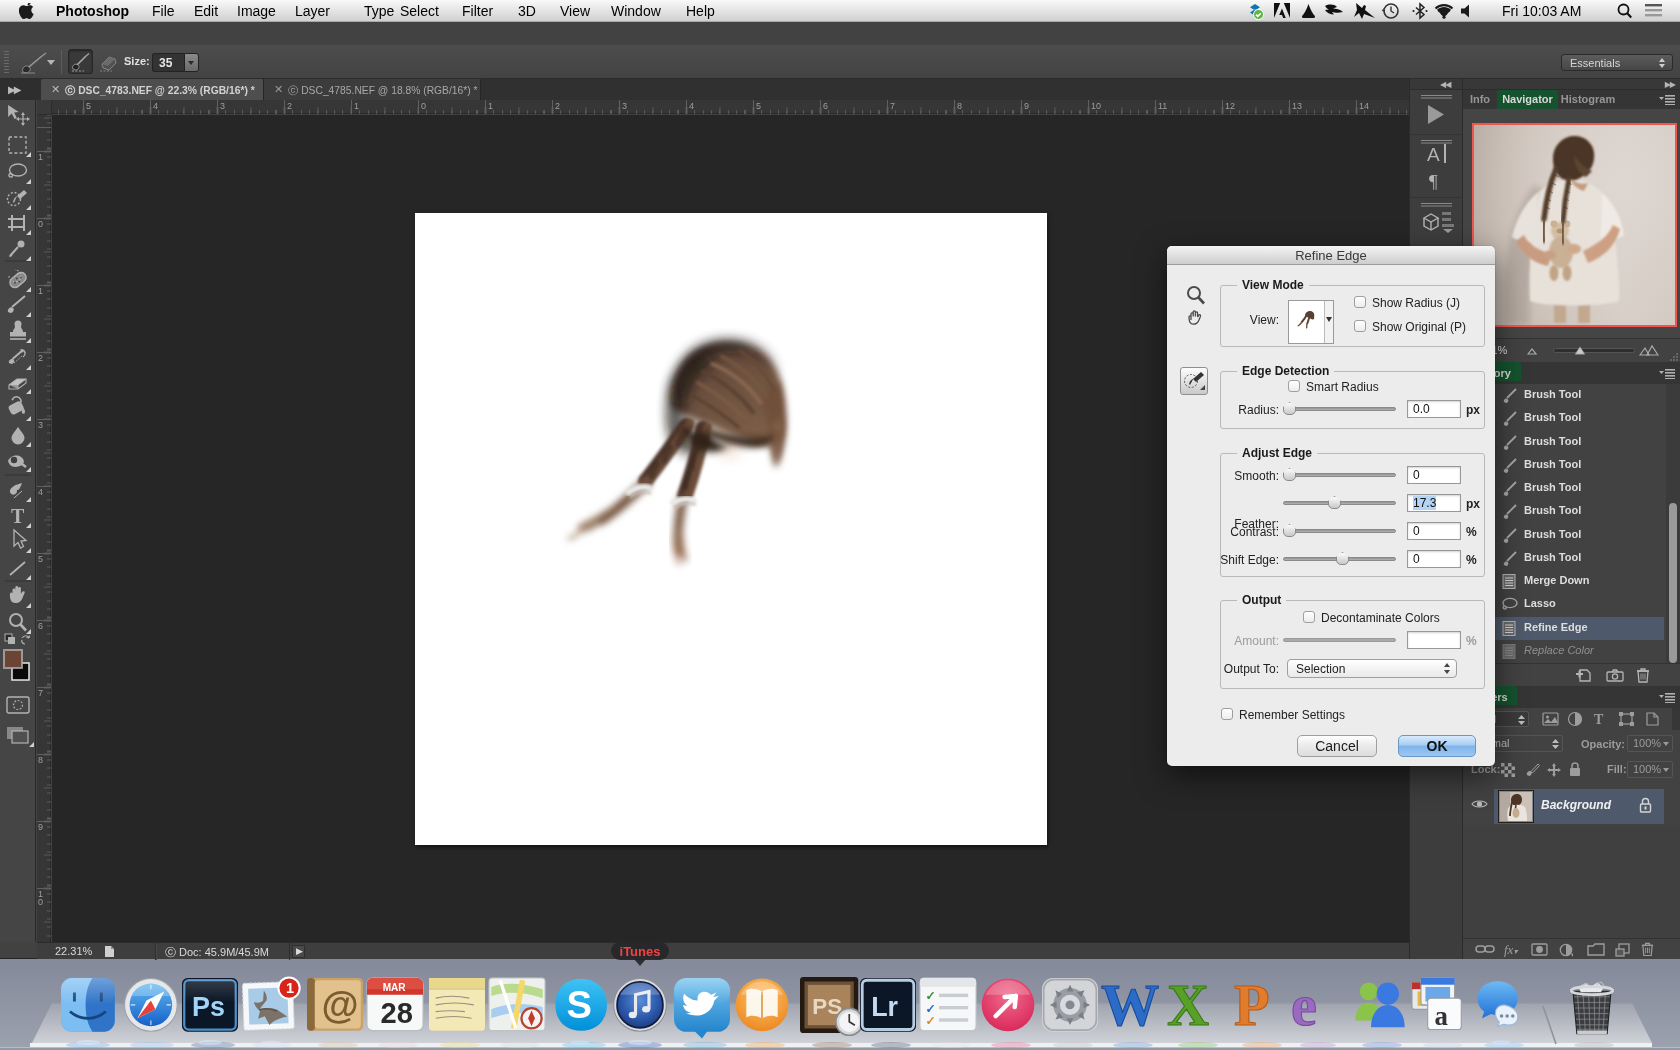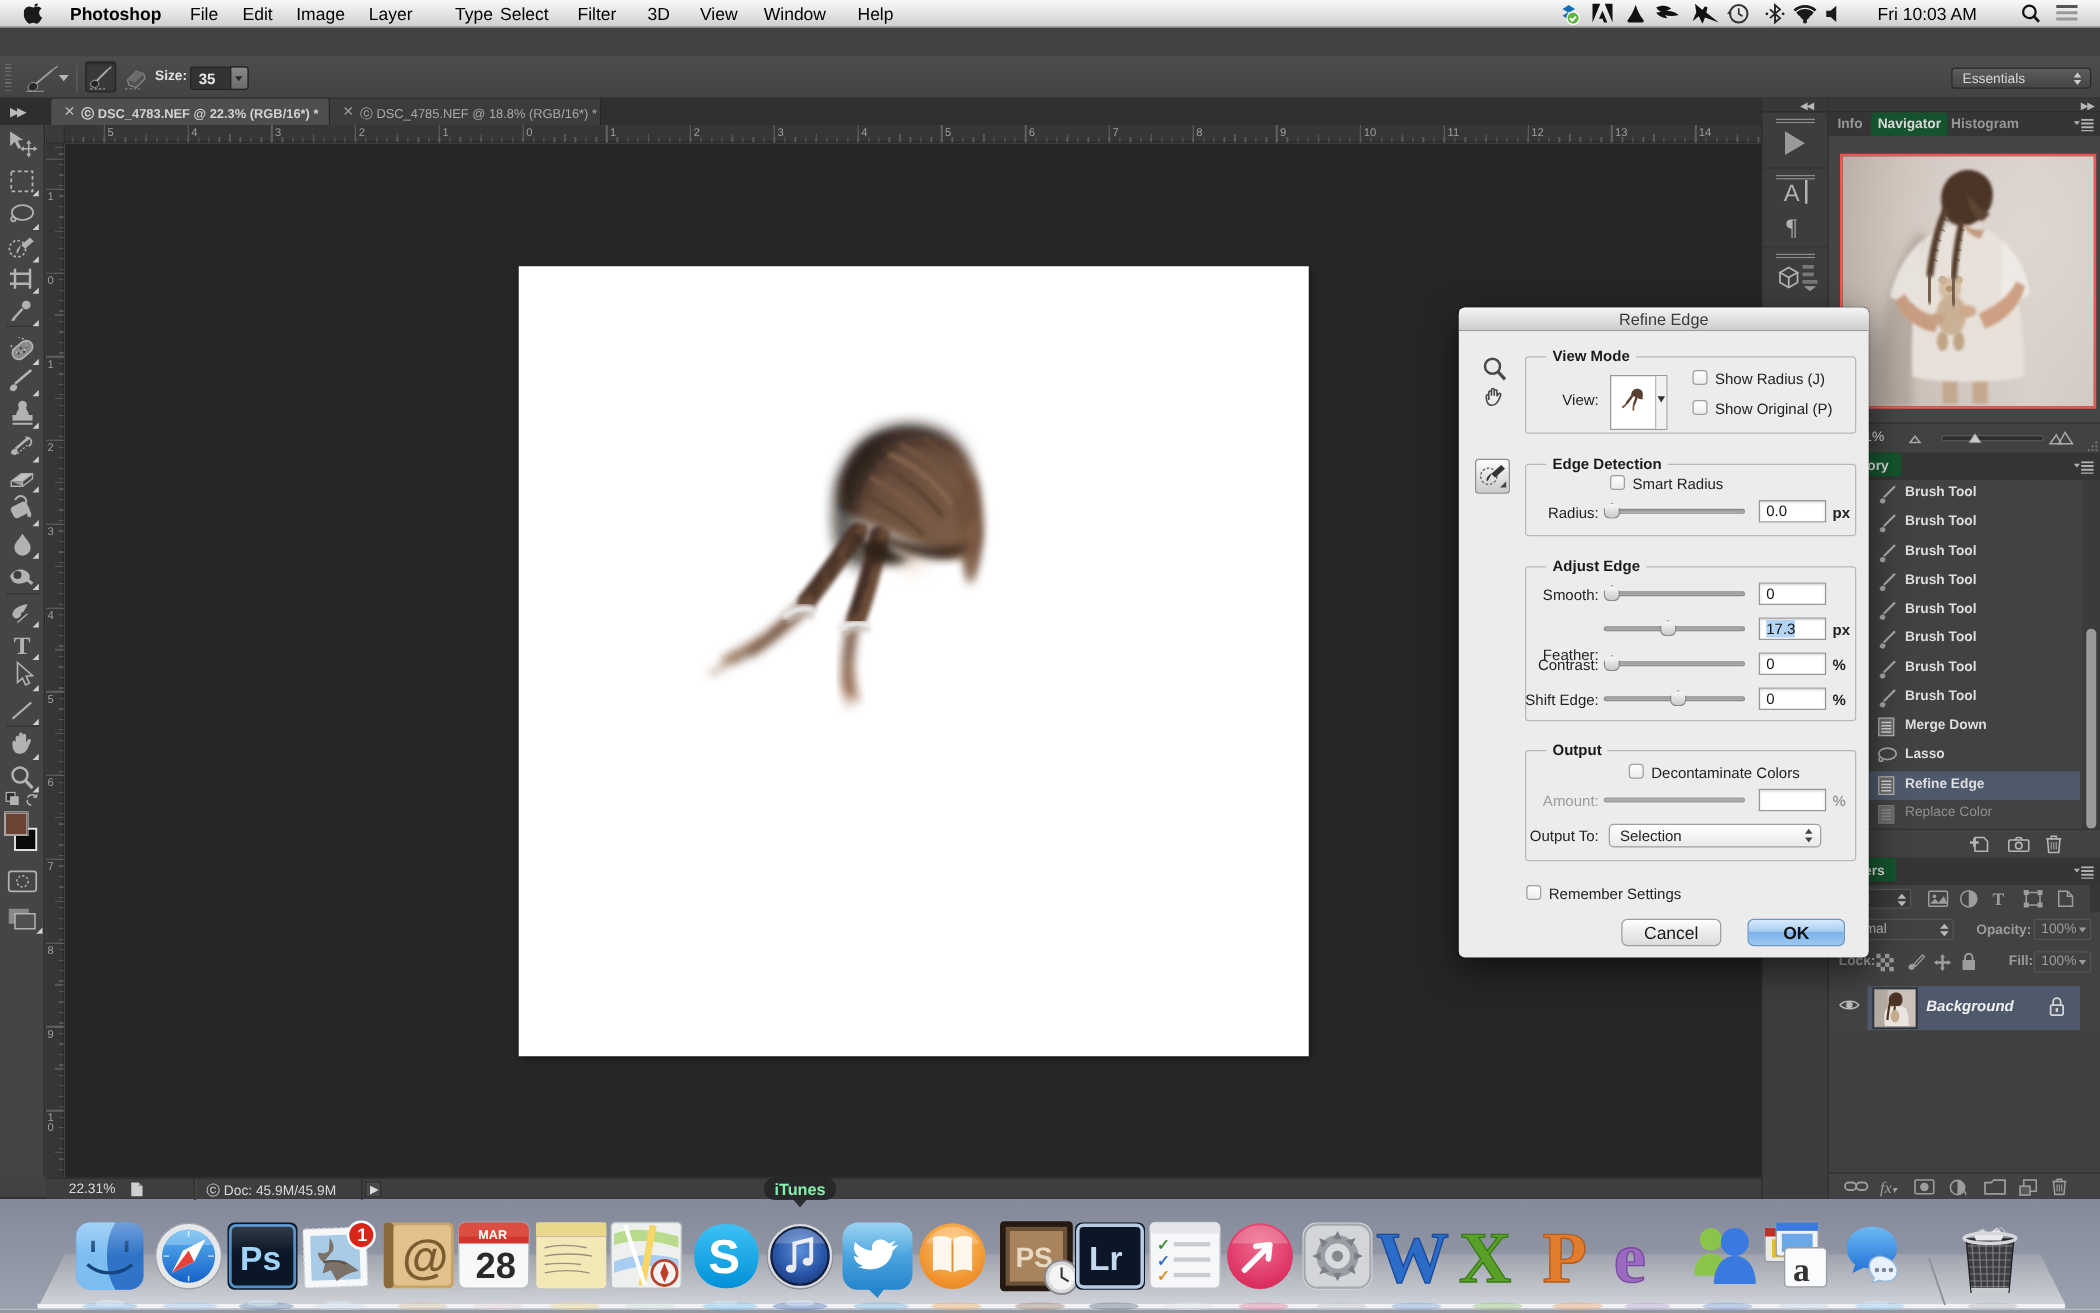--- a/index.html
+++ b/index.html
@@ -611,21 +611,21 @@
             <rect x="2" y="1.5" width="12" height="14" fill="#6a6a6a" stroke="#b5b5b5" stroke-width="1"></rect>
             <path d="M4 5h8M4 7.5h8M4 10h8M4 12.5h8" stroke="#d5d5d5" stroke-width="1.2"></path>
           </svg>
           <span class="lbl">Refine Edge</span>
         </div>
         <div class="hrow" style="top:255.75px;">
           <svg style="position:absolute;left:38px;top:3px;" width="16" height="17" viewBox="0 0 16 17">
             <rect x="2" y="1.5" width="12" height="14" fill="#6a6a6a" stroke="#7a7a7a" stroke-width="1"></rect>
             <path d="M4 5h8M4 7.5h8M4 10h8M4 12.5h8" stroke="#8a8a8a" stroke-width="1.2"></path>
           </svg>
-          <span class="lbl" style="color:#8f8f8f;font-weight:normal;">Replace Color</span>
+          <span class="lbl" style="color:#8f8f8f;font-style:italic;font-weight:normal;">Replace Color</span>
         </div>
         <div style="position: absolute; left: 203px; top: 0px; width: 15px; height: 279px; background: rgb(59, 59, 59);"></div>
         <div style="position: absolute; left: 206px; top: 119px; width: 8px; height: 160px; background: rgb(154, 154, 154); border-radius: 4px;"></div>
       </div>
 
     <div class="abs" style="left:0;top:584px;width:218px;height:23px;background:#424242;border-top:1px solid #333;">
       <svg class="abs" style="left:112px;top:4px;" width="17" height="15" viewBox="0 0 17 15">
           <path d="M5 2h7l3 3v8H5z" fill="none" stroke="#b5b5b5" stroke-width="1.3"></path>
           <rect x="1" y="5" width="7" height="2" fill="#b5b5b5"></rect>
           <rect x="3.5" y="2.5" width="2" height="7" fill="#b5b5b5"></rect>
@@ -1252,16 +1252,16 @@
         <ellipse cx="88" cy="82.5" rx="12" ry="2.5" opacity=".9"></ellipse>
         <ellipse cx="210" cy="82.5" rx="12" ry="2.5" opacity=".9"></ellipse>
         <ellipse cx="271" cy="82.5" rx="10" ry="2" opacity=".7"></ellipse>
         <ellipse cx="640" cy="82.5" rx="12" ry="2.5" opacity=".95"></ellipse>
         <ellipse cx="580" cy="82.5" rx="10" ry="2" opacity=".7"></ellipse>
         <ellipse cx="1501" cy="82.5" rx="10" ry="2" opacity=".7"></ellipse>
       </g>
     </svg>
   </div>
   <div class="abs" style="left:611px;top:942px;width:58px;height:18px;background:rgba(38,38,40,.92);border-radius:9px;z-index:30;">
-    <span style="position:absolute;width:100%;text-align:center;top:2px;font-size:13px;font-weight:bold;color:#86efac;">iTunes</span>
+    <span style="position:absolute;width:100%;text-align:center;top:2px;font-size:13px;font-weight:bold;color:#ef4444;">iTunes</span>
     <span style="position:absolute;left:23px;top:17px;width:0;height:0;border-left:6px solid transparent;border-right:6px solid transparent;border-top:7px solid rgba(38,38,40,.92);"></span>
   </div>
 </div>
 
 </body></html>

